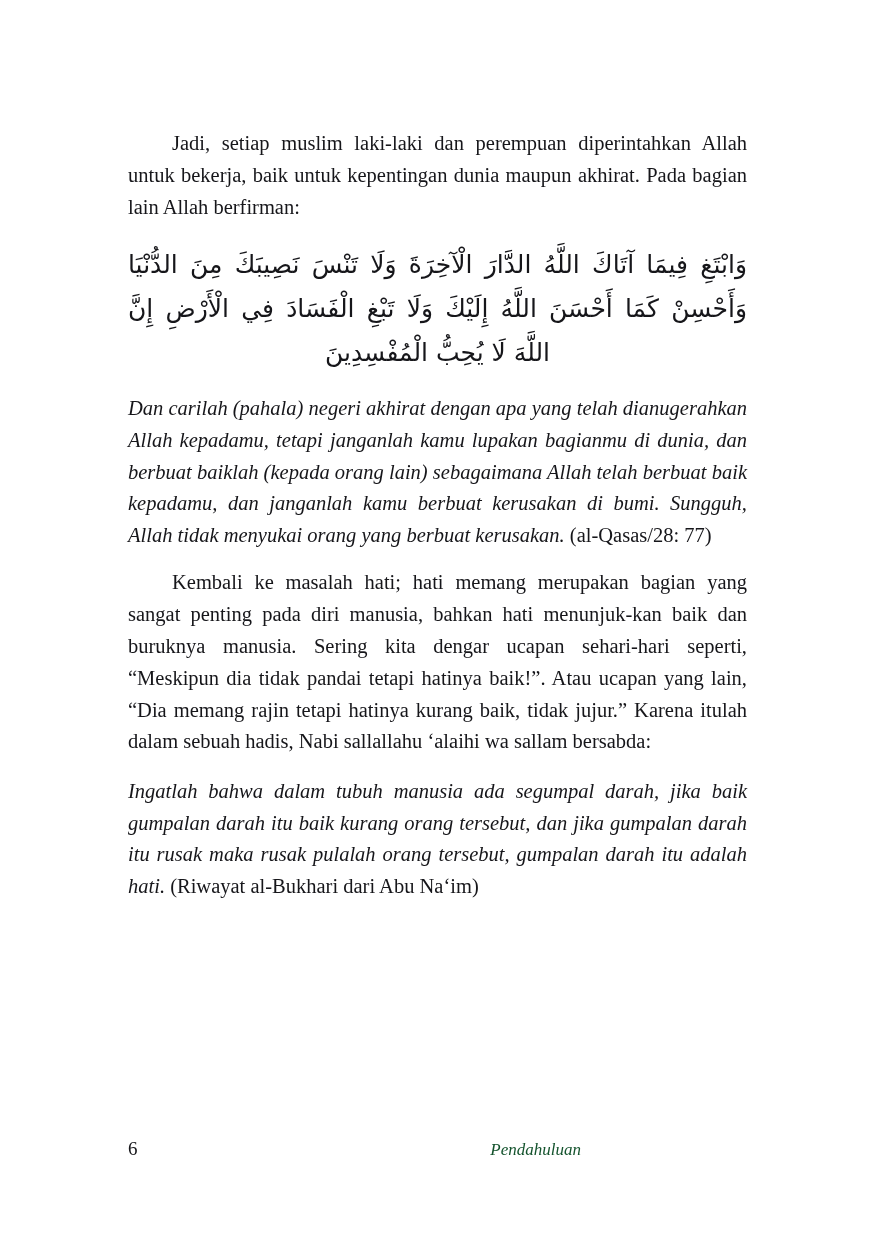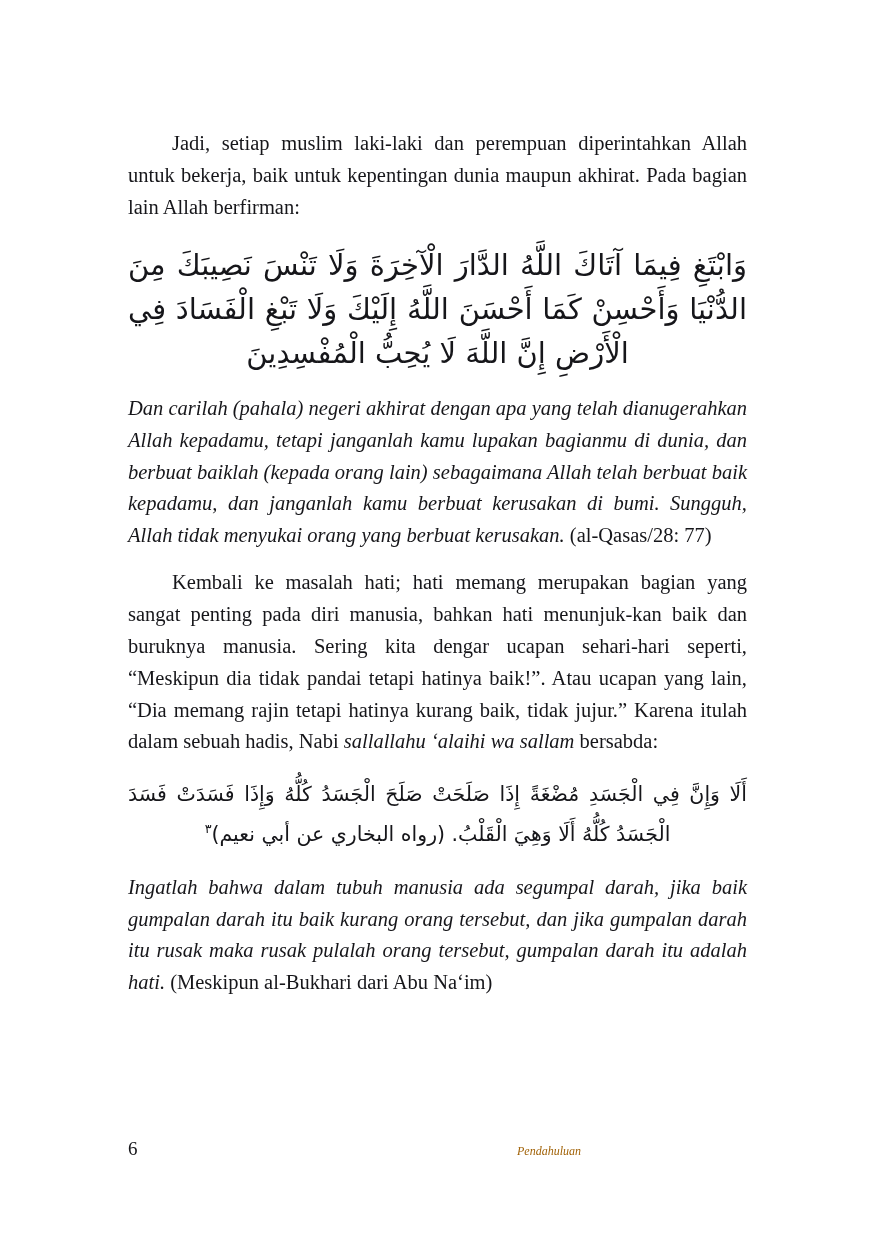--- a/index.html
+++ b/index.html
@@ -45,21 +45,21 @@
     unicode-bidi: bidi-override;
     font-family: "DejaVu Sans", sans-serif;
     font-size: 21px;
     line-height: 43px;
     text-align: justify;
     text-align-last: center;
   }
   .arabic.ayat {
     margin-top: 20px;
     margin-bottom: 8px;
-    font-size: 29px;
+    font-size: 25px;
     line-height: 44px;
   }
   .arabic.hadis {
     margin-top: 16px;
     margin-bottom: 6px;
     font-size: 20.5px;
     line-height: 40px;
   }
   .translation {
     font-style: italic;
@@ -85,29 +85,29 @@
     justify-content: space-between;
     font-size: 18px;
   }
   .folio {
     font-family: "Liberation Serif", serif;
     font-size: 19px;
     color: #16161a;
   }
   .running-head {
     font-style: italic;
-    font-size: 12px;
-    color: #a16207;
+    font-size: 17px;
+    color: #14532d;
   }
   sup.footnote-mark {
     font-size: 0.62em;
     vertical-align: super;
     line-height: 0;
   }
-  .em-it { font-style: italic; }
+  .em-it { }
 </style>
 </head>
 <body>
 
 <div class="page">
   <div class="content">
 
     <p class="body-par indent">Jadi, setiap muslim laki-laki dan perempuan diperintahkan Allah untuk bekerja, baik untuk kepentingan dunia maupun akhirat. Pada bagian lain Allah berfirman:</p>
 
     <p class="arabic ayat">وَابْتَغِ فِيمَا آتَاكَ اللَّهُ الدَّارَ الْآخِرَةَ وَلَا تَنْسَ نَصِيبَكَ مِنَ الدُّنْيَا وَأَحْسِنْ كَمَا أَحْسَنَ اللَّهُ إِلَيْكَ وَلَا تَبْغِ الْفَسَادَ فِي الْأَرْضِ إِنَّ اللَّهَ لَا يُحِبُّ الْمُفْسِدِينَ</p>
@@ -116,27 +116,24 @@
       <span>Dan carilah (pahala) negeri akhirat dengan apa yang telah dianugerahkan Allah kepadamu, tetapi janganlah kamu lupakan bagianmu di dunia, dan berbuat baiklah (kepada orang lain) sebagaimana Allah telah berbuat baik kepadamu, dan janganlah kamu berbuat kerusakan di bumi. Sungguh, Allah tidak menyukai orang yang berbuat kerusakan.</span>
       <span class="ref">(al-Qasas/28: 77)</span>
     </p>
 
     <div class="spacer-md"></div>
 
     <p class="body-par indent">
       <span>Kembali ke masalah hati; hati memang merupakan bagian yang sangat penting pada diri manusia, bahkan hati menunjuk-kan baik dan buruknya manusia. Sering kita dengar ucapan sehari-hari seperti, “Meskipun dia tidak pandai tetapi hatinya baik!”. Atau ucapan yang lain, “Dia memang rajin tetapi hatinya kurang baik, tidak jujur.” Karena itulah dalam sebuah hadis, Nabi </span><span class="em-it">sallallahu ‘alaihi wa sallam</span><span> bersabda:</span>
     </p>
 
-    <p class="arabic hadis">
-      <span>أَلَا وَإِنَّ فِي الْجَسَدِ مُضْغَةً إِذَا صَلَحَتْ صَلَحَ الْجَسَدُ كُلُّهُ وَإِذَا فَسَدَتْ فَسَدَ الْجَسَدُ كُلُّهُ أَلَا وَهِيَ الْقَلْبُ. (رواه البخاري عن أبي نعيم)</span><sup class="footnote-mark">٣</sup>
-    </p>
 
     <p class="translation">
       <span>Ingatlah bahwa dalam tubuh manusia ada segumpal darah, jika baik gumpalan darah itu baik kurang orang tersebut, dan jika gumpalan darah itu rusak maka rusak pulalah orang tersebut, gumpalan darah itu adalah hati.</span>
-      <span class="ref">(Meskipun al-Bukhari dari Abu Na‘im)</span>
+      <span class="ref">(Riwayat al-Bukhari dari Abu Na‘im)</span>
     </p>
 
   </div>
 
   <div class="footer">
     <span class="folio">6</span>
     <span class="running-head">Pendahuluan</span>
   </div>
 </div>
 

